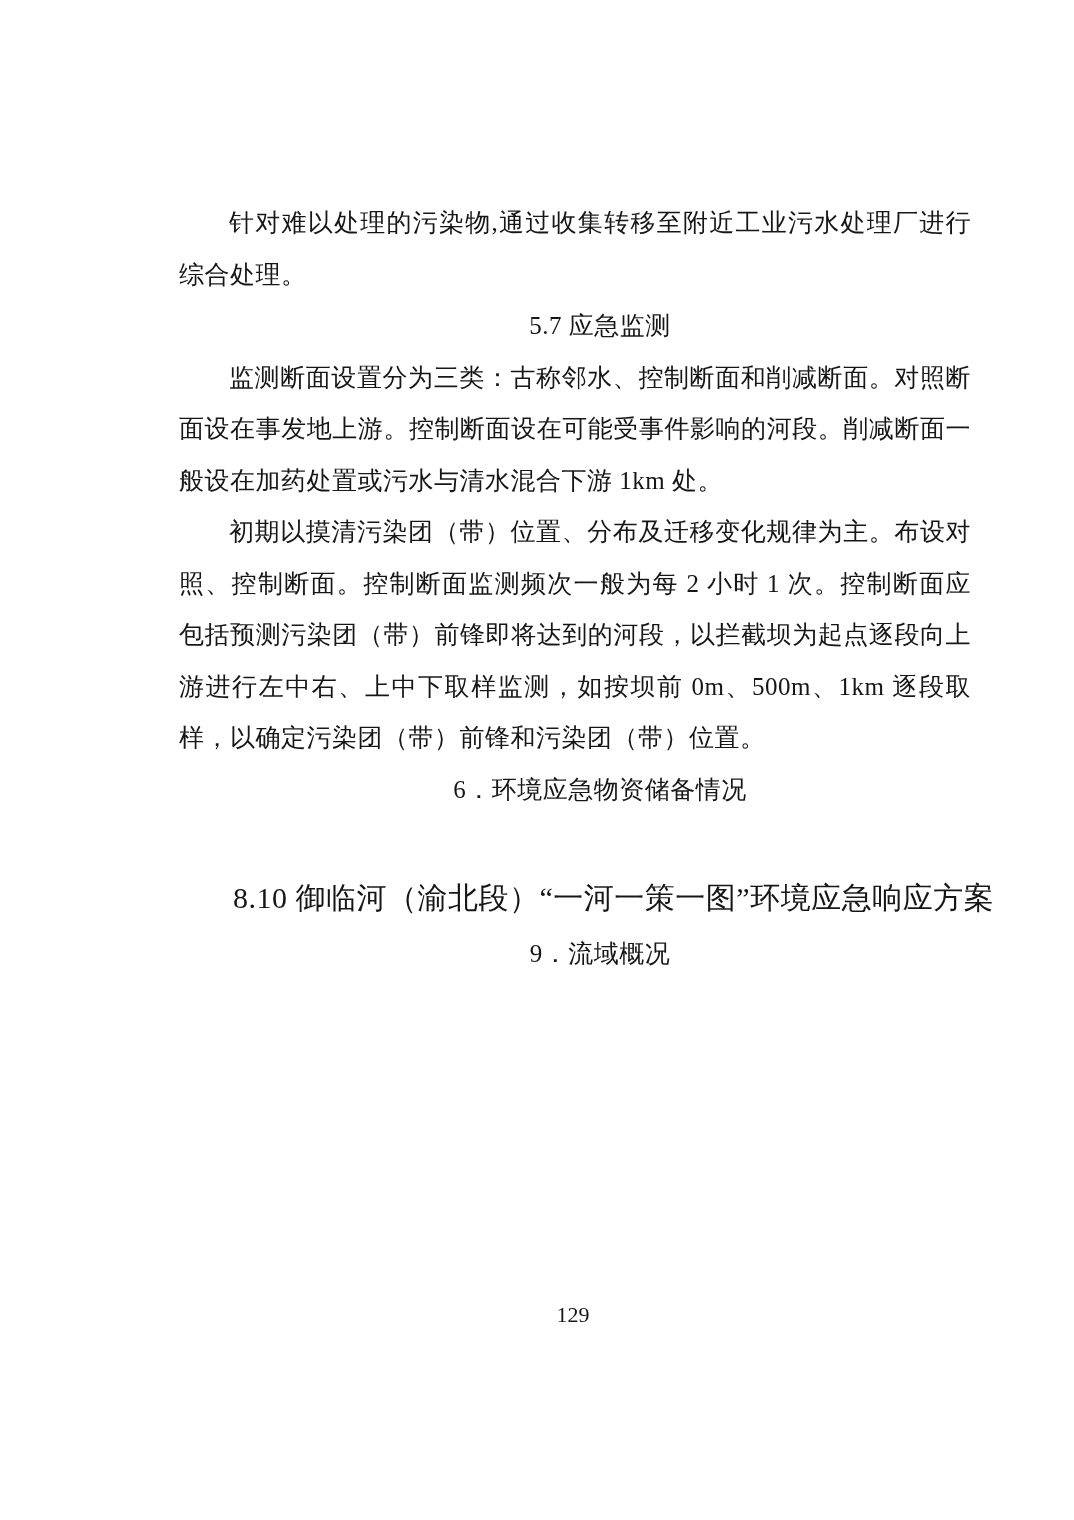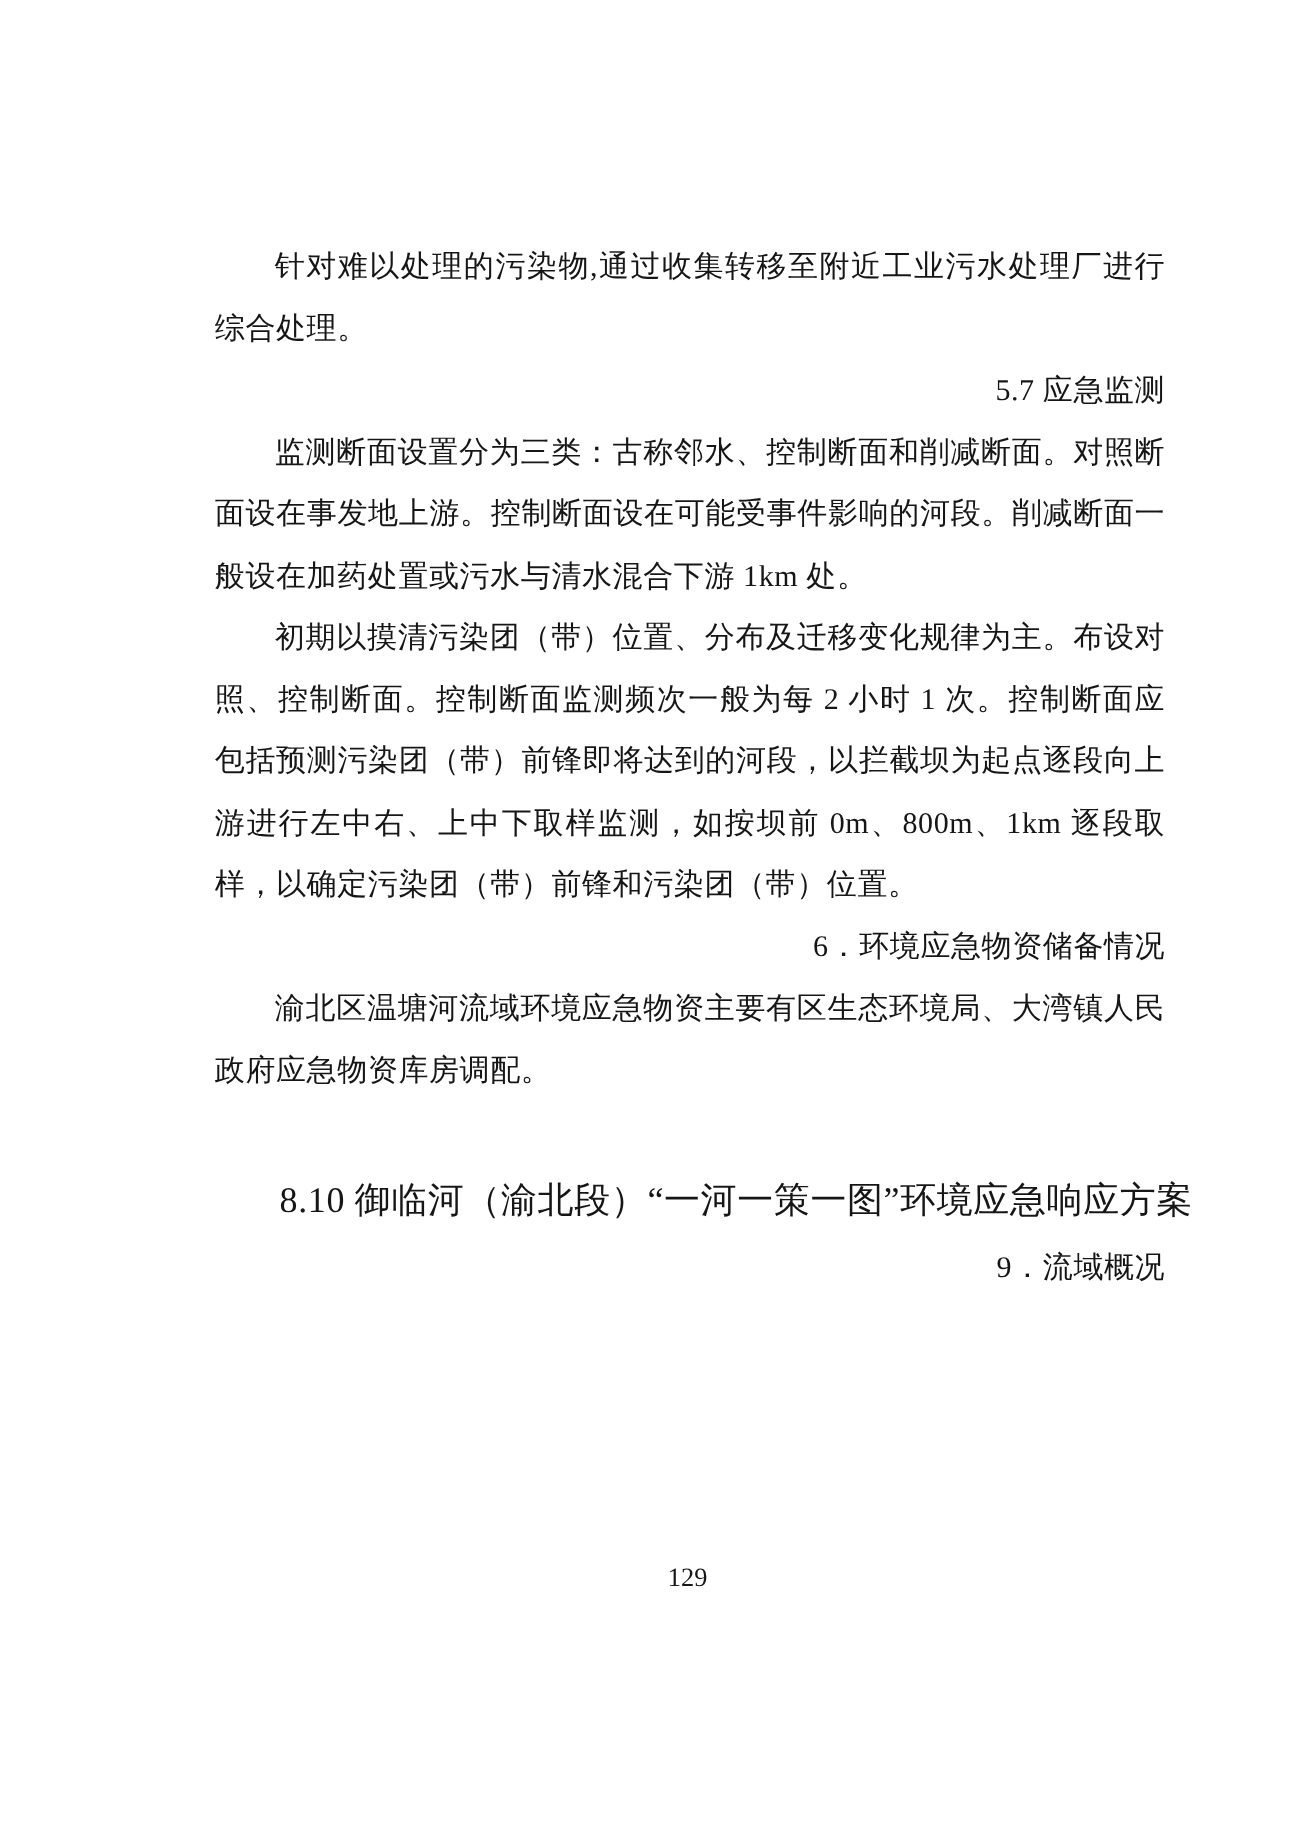--- a/index.html
+++ b/index.html
@@ -24,21 +24,21 @@
     font-size: 25px;
     line-height: 51.5px;
     letter-spacing: 0.5px;
   }
   p.body {
     text-align: justify;
     text-indent: 2em;
     text-justify: inter-character;
   }
   p.heading {
-    text-align: right;
+    text-align: center;
     text-indent: 2em;
   }
   p.chapter {
     font-size: 30px;
     line-height: 61px;
     margin-top: 52px !important;
     text-indent: 1.8em;
     text-align: center;
     white-space: nowrap;
   }
@@ -54,21 +54,20 @@
   }
 </style>
 </head>
 <body>
 
 <div class="page">
   <div class="blocks">
     <p class="body">针对难以处理的污染物,通过收集转移至附近工业污水处理厂进行综合处理。</p>
     <p class="heading">5.7 应急监测</p>
     <p class="body">监测断面设置分为三类：古称邻水、控制断面和削减断面。对照断面设在事发地上游。控制断面设在可能受事件影响的河段。削减断面一般设在加药处置或污水与清水混合下游 1km 处。</p>
-    <p class="body">初期以摸清污染团（带）位置、分布及迁移变化规律为主。布设对照、控制断面。控制断面监测频次一般为每 2 小时 1 次。控制断面应包括预测污染团（带）前锋即将达到的河段，以拦截坝为起点逐段向上游进行左中右、上中下取样监测，如按坝前 0m、800m、1km 逐段取样，以确定污染团（带）前锋和污染团（带）位置。</p>
+    <p class="body">初期以摸清污染团（带）位置、分布及迁移变化规律为主。布设对照、控制断面。控制断面监测频次一般为每 2 小时 1 次。控制断面应包括预测污染团（带）前锋即将达到的河段，以拦截坝为起点逐段向上游进行左中右、上中下取样监测，如按坝前 0m、500m、1km 逐段取样，以确定污染团（带）前锋和污染团（带）位置。</p>
     <p class="heading">6．环境应急物资储备情况</p>
-    <p class="body">渝北区温塘河流域环境应急物资主要有区生态环境局、大湾镇人民政府应急物资库房调配。</p>
     <p class="chapter">8.10 御临河（渝北段）“一河一策一图”环境应急响应方案</p>
     <p class="heading">9．流域概况</p>
   </div>
 
   <div class="page-number">129</div>
 </div>
 
 </body></html>

